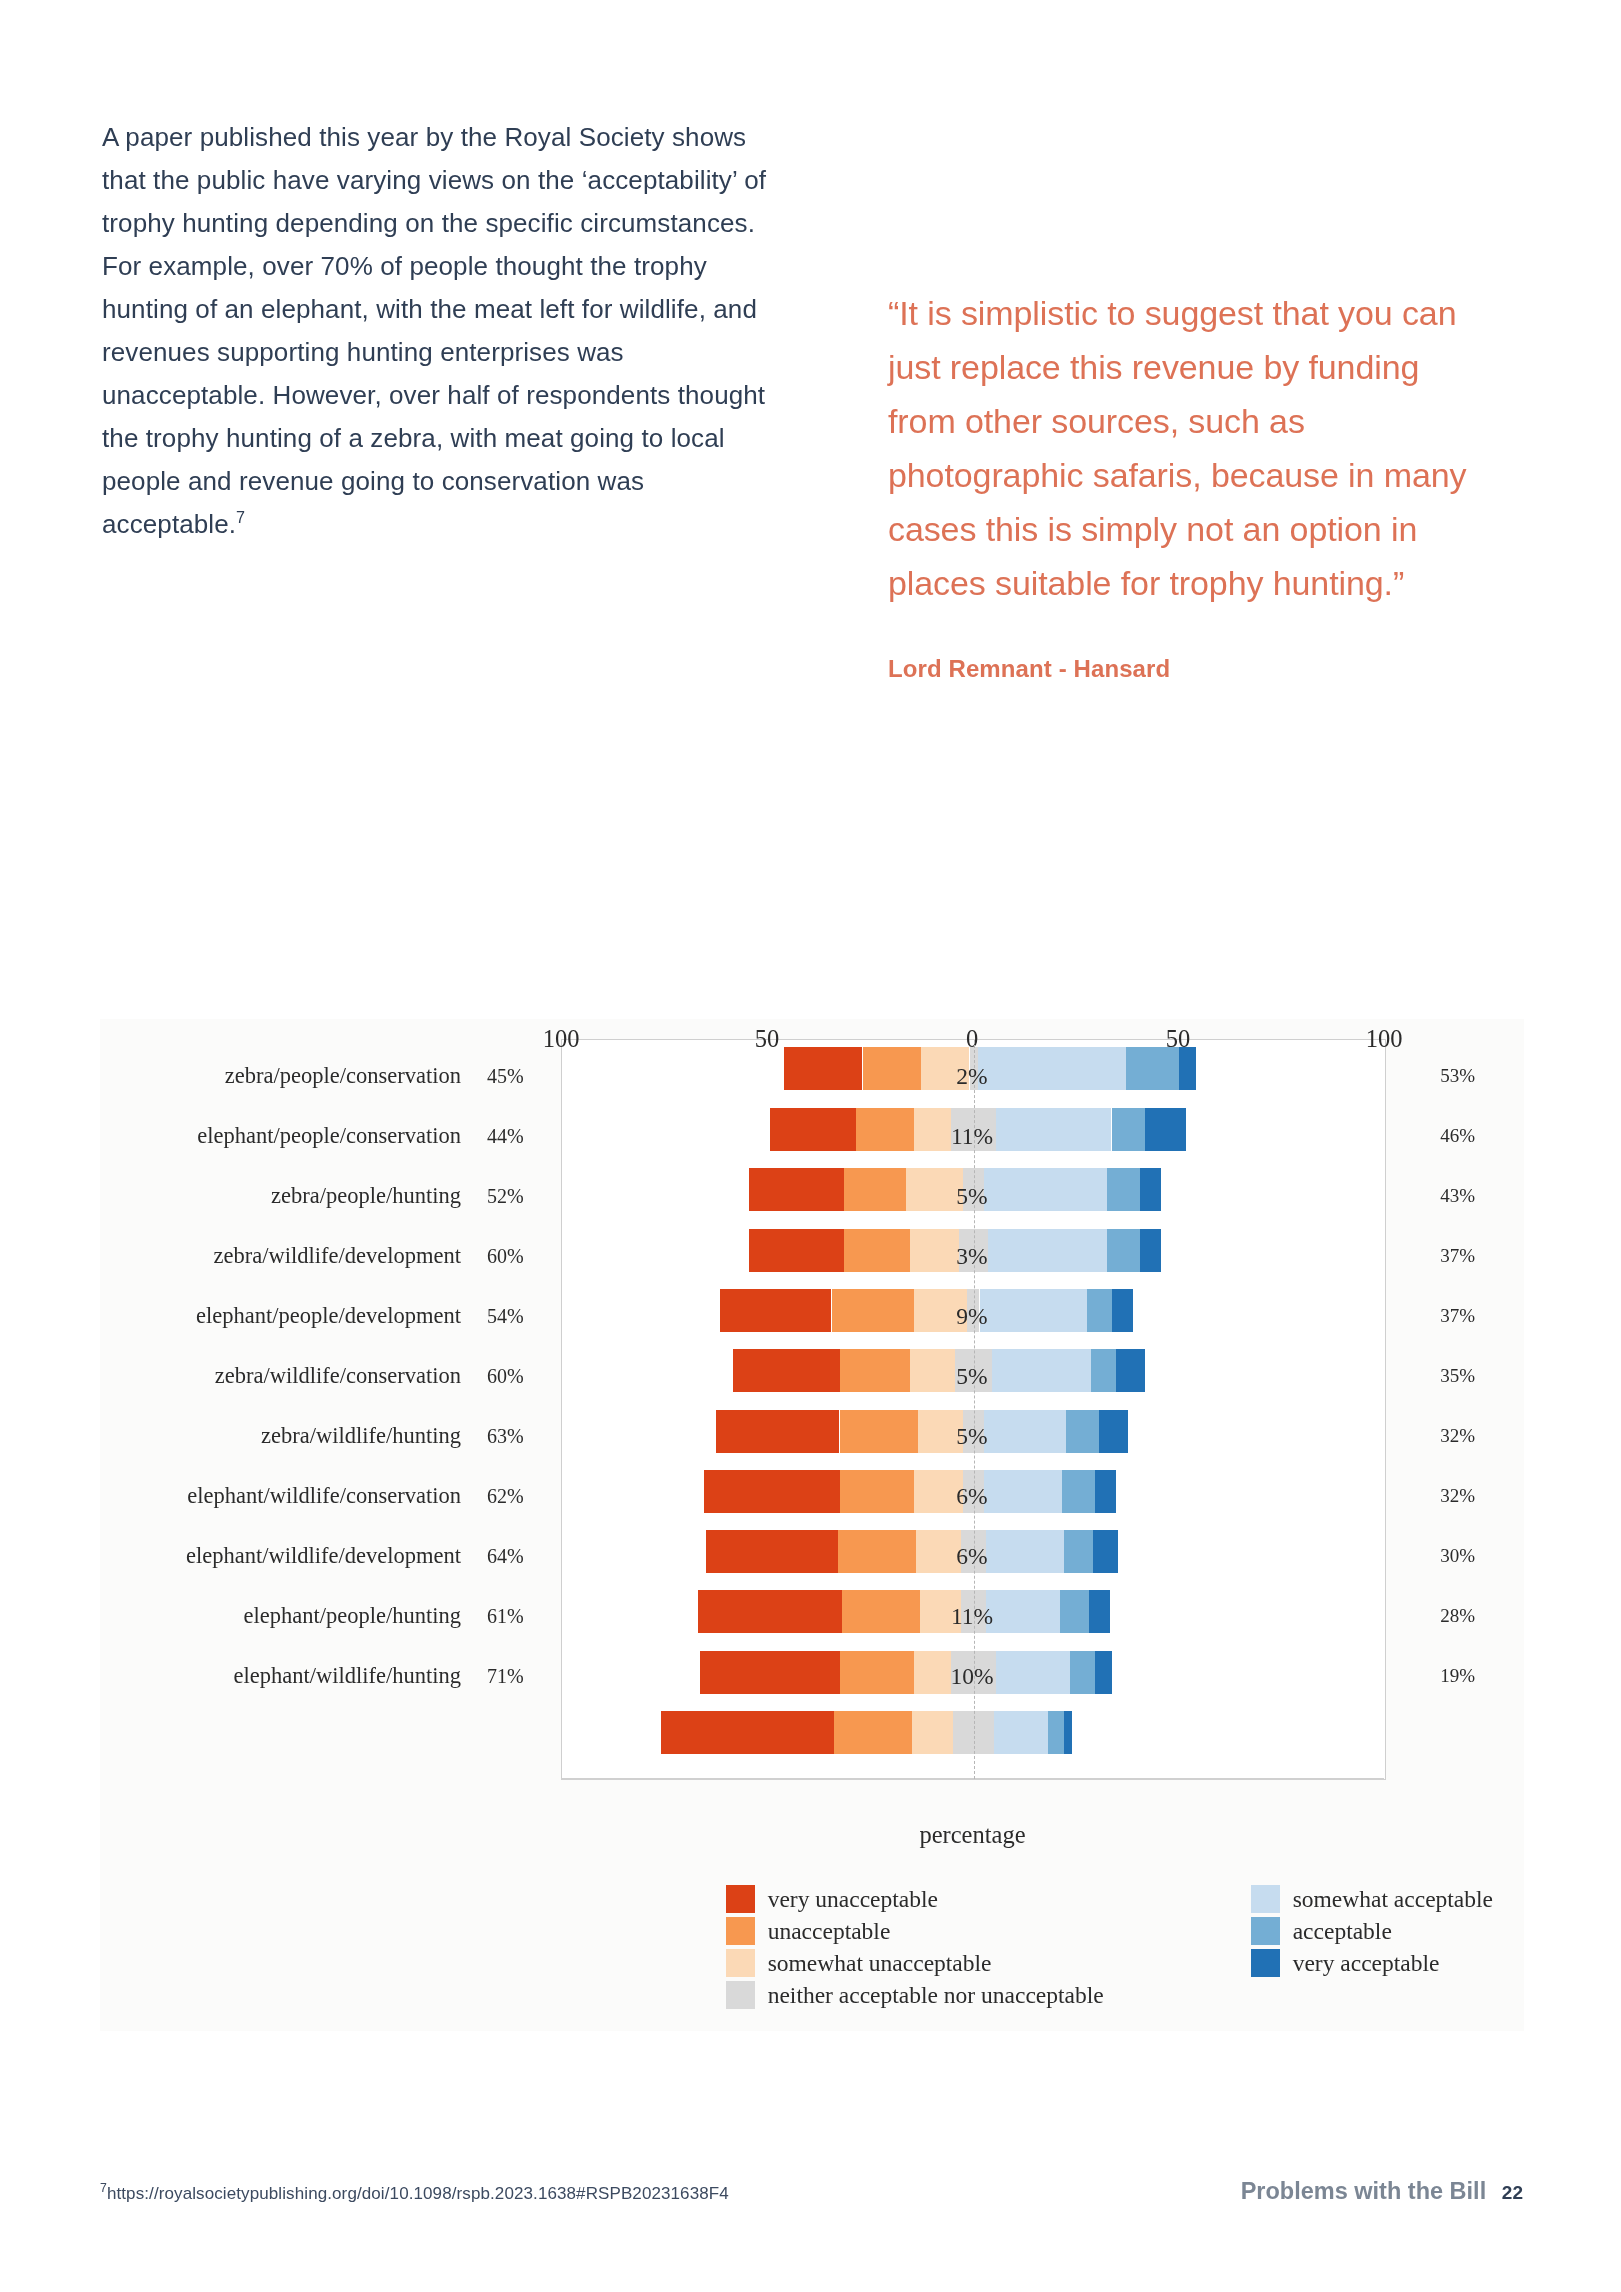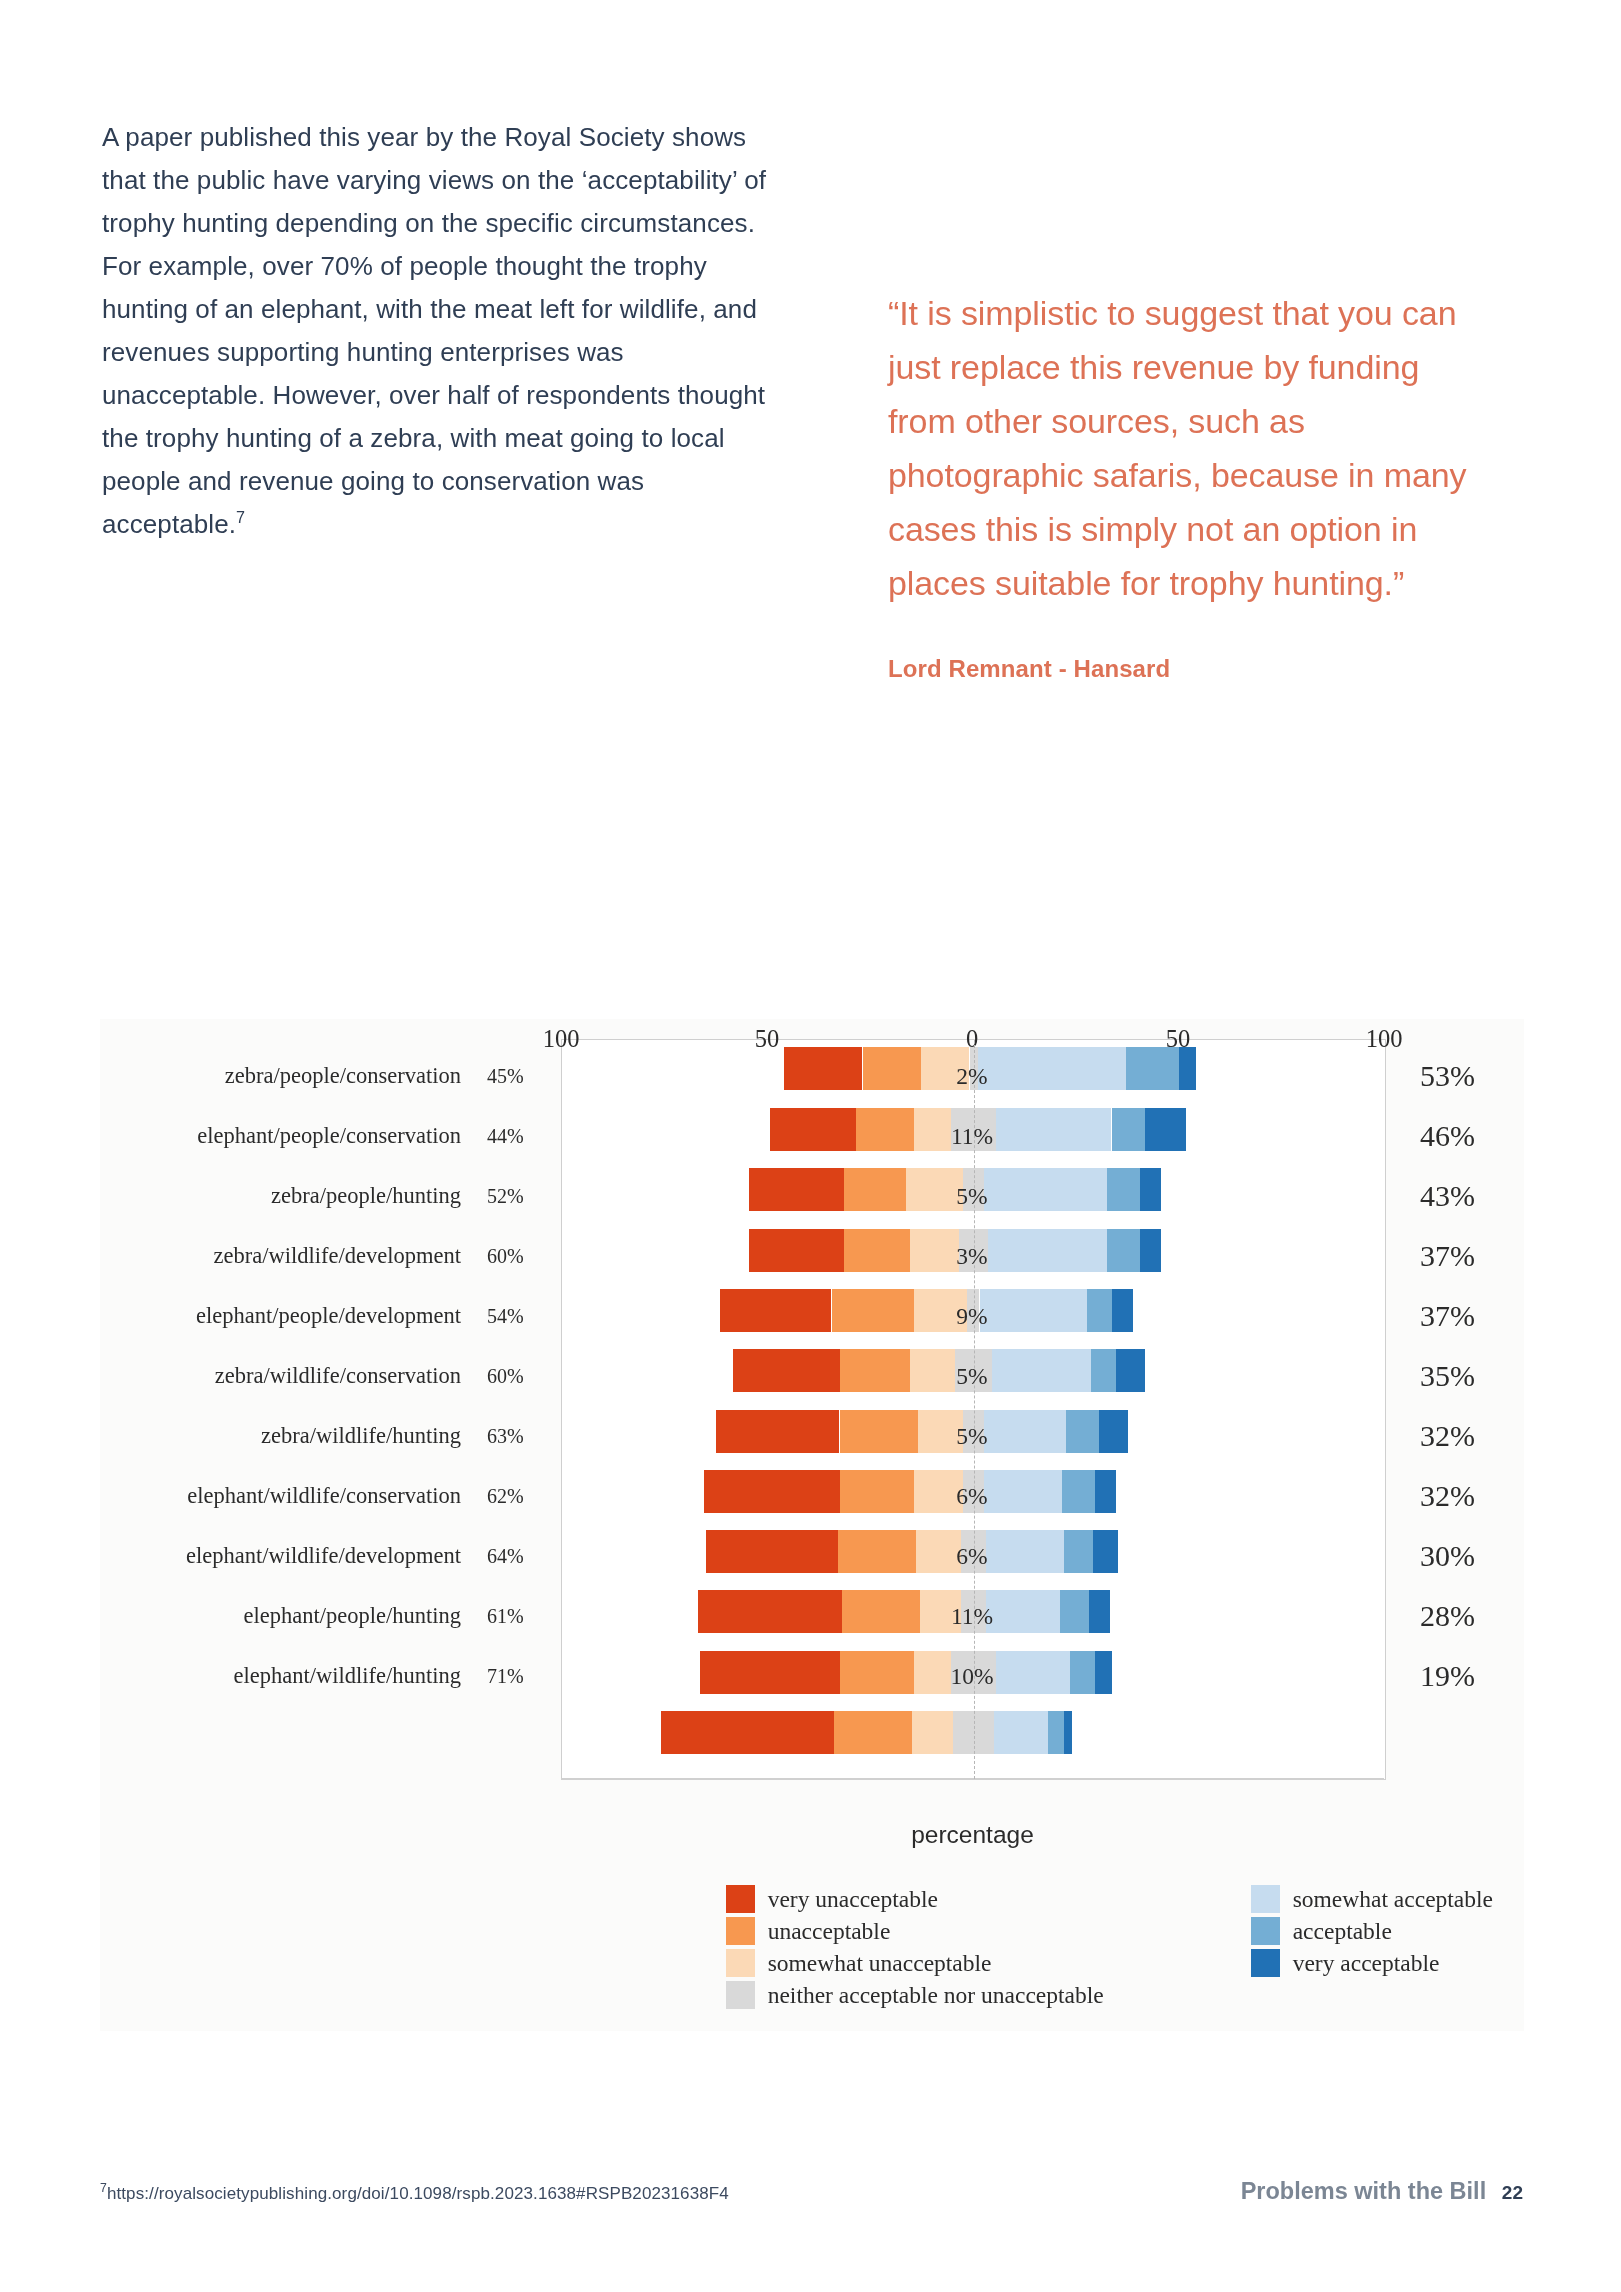--- a/index.html
+++ b/index.html
@@ -97,21 +97,21 @@
     color: #2b2b2b;
   }
   .row-right-pct {
     position: absolute;
     left: 1287px;
     width: 88px;
     top: 50%;
     transform: translateY(-50%);
     text-align: right;
     font-family: "Liberation Serif", serif;
-    font-size: 30px;
+    font-size: 19px;
     color: #2b2b2b;
   }
   .row-center-pct {
     position: absolute;
     top: 50%;
     transform: translate(-50%, -50%);
     font-family: "Liberation Serif", serif;
     font-size: 23.5px;
     color: #2b2b2b;
     z-index: 6;
@@ -166,21 +166,21 @@
     font-family: "Liberation Serif", serif;
     font-size: 24.5px;
     color: #2b2b2b;
   }
   #x-axis-label {
     position: absolute;
     left: 461px;
     top: 802px;
     width: 823px;
     text-align: center;
-    font-family: Liberation Sans, sans-serif;
+    font-family: Liberation Serif, serif;
     font-size: 24.5px;
     color: #2b2b2b;
   }
 
   
   #legend {
     position: absolute;
     left: 608px;
     top: 864px;
     width: 784px;

